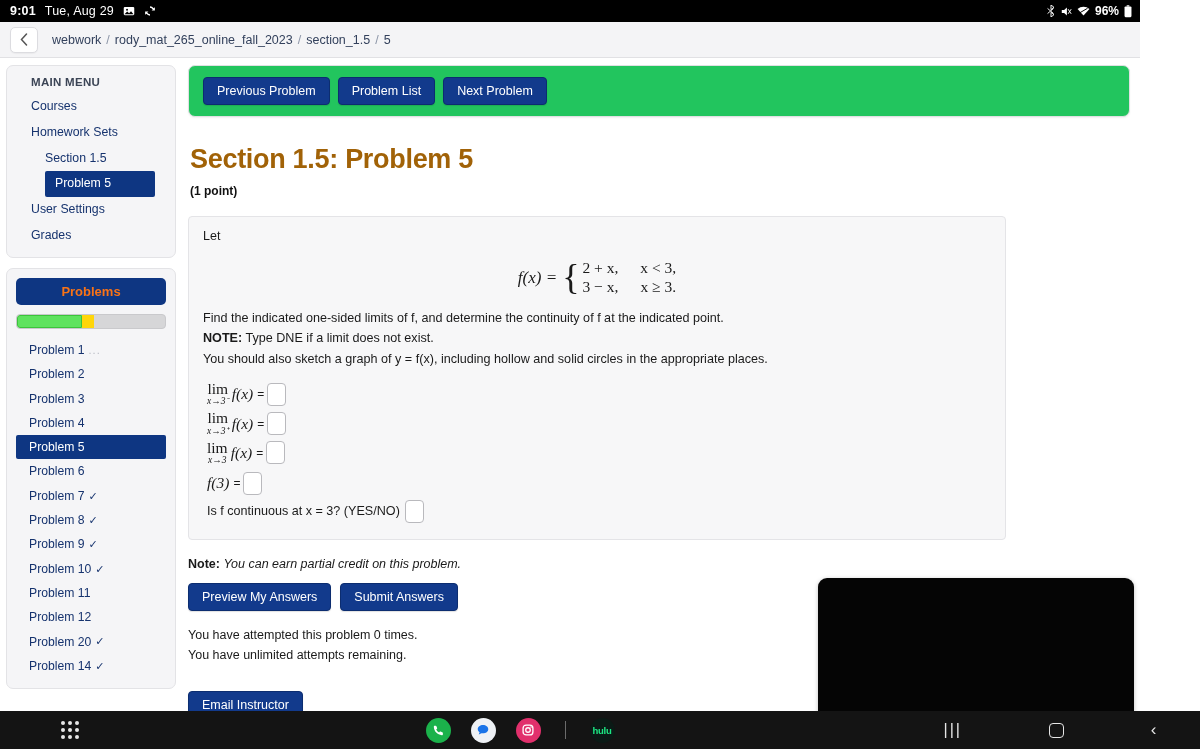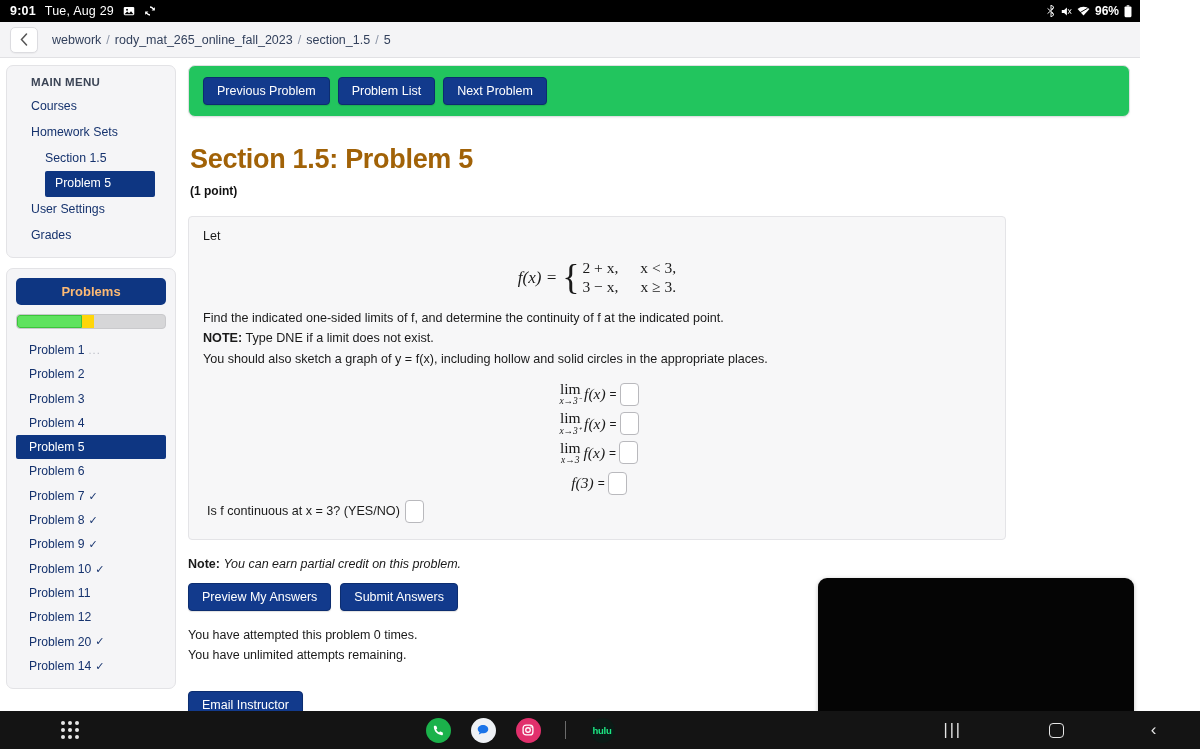--- a/index.html
+++ b/index.html
@@ -55,21 +55,21 @@
   .menu-item {
     font-size: 12.3px; color: #16336e; padding: 4px 12px; line-height: 1.45;
   }
   .menu-item.indent1 { padding-left: 26px; }
   .menu-item.active {
     background: #0e3682; color: #ffffff; margin: 0 8px 0 26px;
     padding: 4px 10px; border-radius: 2px; font-weight: 500;
   }
   .prob-card { background: #f5f5f7; border: 1px solid #e3e3e6; border-radius: 7px; padding: 9px 9px 10px 9px; }
   .prob-btn {
-    background: #0e3682; color: #fdba74; text-align: center; font-weight: 700;
+    background: #0e3682; color: #f97316; text-align: center; font-weight: 700;
     font-size: 13px; border-radius: 5px; padding: 6px 0; margin-bottom: 9px;
   }
   .progress {
     height: 15px; background: #d6d6d8; border: 1px solid #c9c9cc; border-radius: 4px;
     display: flex; overflow: hidden; margin-bottom: 9px;
   }
   .progress .seg-green { background: #5fe35f; border: 1px solid #3cc43c; border-radius: 3px 0 0 3px; }
   .progress .seg-yellow { background: #ffd60a; }
   .plist-item {
     font-size: 12.2px; color: #16336e; padding: 3px 0 3px 13px; line-height: 1.5;
@@ -102,21 +102,21 @@
   .piece { display: inline-flex; align-items: center; font-size: 17px; font-family: "Liberation Serif", serif; }
   .piece .fx { font-style: italic; margin-right: 5px; }
   .brace { font-size: 36px; line-height: .82; font-family: "Liberation Serif", serif; margin-right: 3px; }
   .cases { display: inline-grid; grid-template-columns: auto auto; gap: 1px 22px; font-size: 15.5px; }
   .cases span { white-space: nowrap; }
 
   .ptext { font-size: 12.6px; line-height: 1.62; }
   .ptext b { font-weight: 700; }
 
   .answers { margin-top: 12px; padding-left: 4px; }
-  .arow { display: flex; align-items: center; margin-bottom: 3px; justify-content: center; }
+  .arow { display: flex; align-items: center; margin-bottom: 3px; }
   .limblk {
     display: inline-flex; flex-direction: column; align-items: center;
     font-family: "Liberation Serif", serif; margin-right: 3px;
   }
   .limtop { font-size: 15.5px; line-height: 1.05; }
   .limsub { font-size: 9.5px; line-height: 1.05; font-style: italic; }
   .fofx { font-family: "Liberation Serif", serif; font-style: italic; font-size: 15.5px; margin-right: 4px; }
   .eqs { font-size: 12px; margin-right: 3px; }
   .ansbox {
     width: 19px; height: 23px; background: #ffffff; border: 1px solid #b9b9bd;

